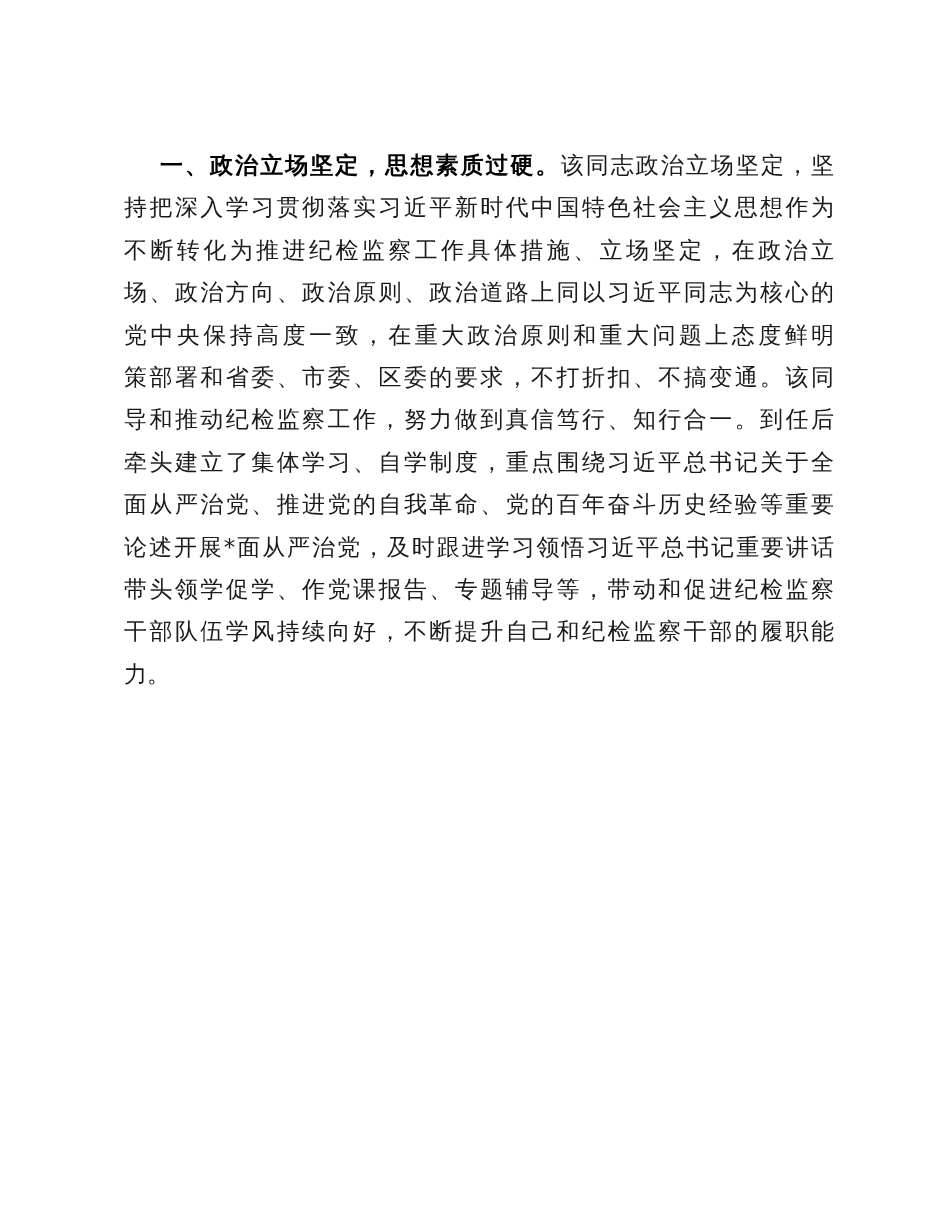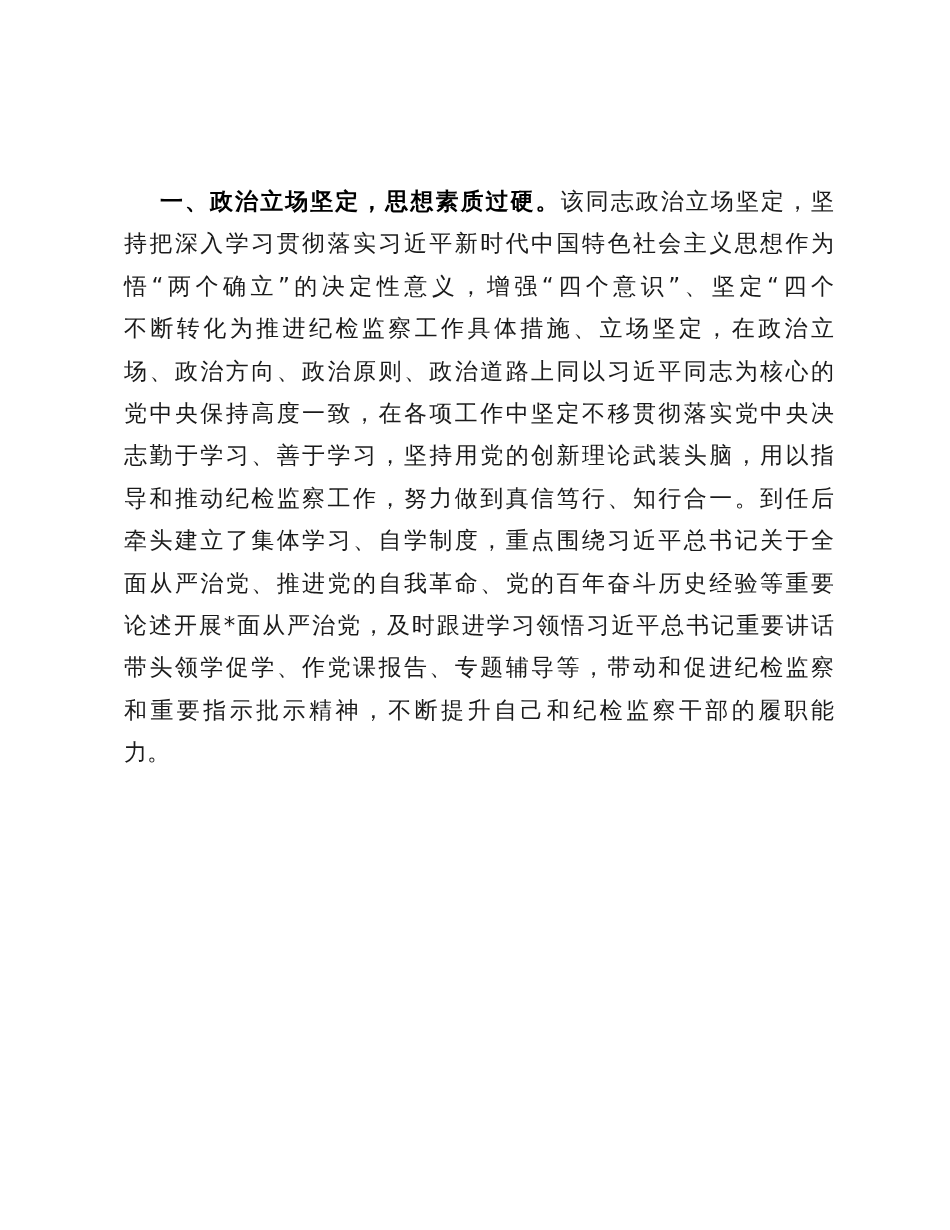--- a/index.html
+++ b/index.html
@@ -7,36 +7,35 @@
   .page { position: absolute; left: 0; top: 0; width: 950px; height: 1230px; background: #ffffff; }
   .para { position: absolute; left: 124px; top: 144px; width: 710px; }
   .line {
     height: 42.4px; line-height: 42.4px;
     font-family: "DejaVu Sans", "Liberation Sans", sans-serif;
     font-size: 23px; color: #1a1a1a; white-space: nowrap;
     text-align: justify; text-align-last: justify;
     letter-spacing: 0;
   }
   .line.last { text-align-last: left; }
-  .line.first { padding-left: 36px; margin-top: 36px; }
+  .line.first { padding-left: 36px; }
   .bold { font-weight: bold; color: #000; }
 </style>
 </head>
 <body>
 
 <div class="page">
   <div class="para">
     <div class="line first"><span class="bold">一、政治立场坚定，思想素质过硬。</span><span>该同志政治立场坚定，坚</span></div>
     <div class="line">持把深入学习贯彻落实习近平新时代中国特色社会主义思想作为</div>
-    <div class="line">悟“两个确立”的决定性意义，增强“四个意识”、坚定“四个</div>
     <div class="line">不断转化为推进纪检监察工作具体措施、立场坚定，在政治立</div>
     <div class="line">场、政治方向、政治原则、政治道路上同以习近平同志为核心的</div>
-    <div class="line">党中央保持高度一致，在各项工作中坚定不移贯彻落实党中央决</div>
-    <div class="line">志勤于学习、善于学习，坚持用党的创新理论武装头脑，用以指</div>
+    <div class="line">党中央保持高度一致，在重大政治原则和重大问题上态度鲜明</div>
+    <div class="line">策部署和省委、市委、区委的要求，不打折扣、不搞变通。该同</div>
     <div class="line">导和推动纪检监察工作，努力做到真信笃行、知行合一。到任后</div>
     <div class="line">牵头建立了集体学习、自学制度，重点围绕习近平总书记关于全</div>
     <div class="line">面从严治党、推进党的自我革命、党的百年奋斗历史经验等重要</div>
     <div class="line">论述开展*面从严治党，及时跟进学习领悟习近平总书记重要讲话</div>
     <div class="line">带头领学促学、作党课报告、专题辅导等，带动和促进纪检监察</div>
-    <div class="line">和重要指示批示精神，不断提升自己和纪检监察干部的履职能</div>
+    <div class="line">干部队伍学风持续向好，不断提升自己和纪检监察干部的履职能</div>
     <div class="line last">力。</div>
   </div>
 </div>
 
 </body></html>

